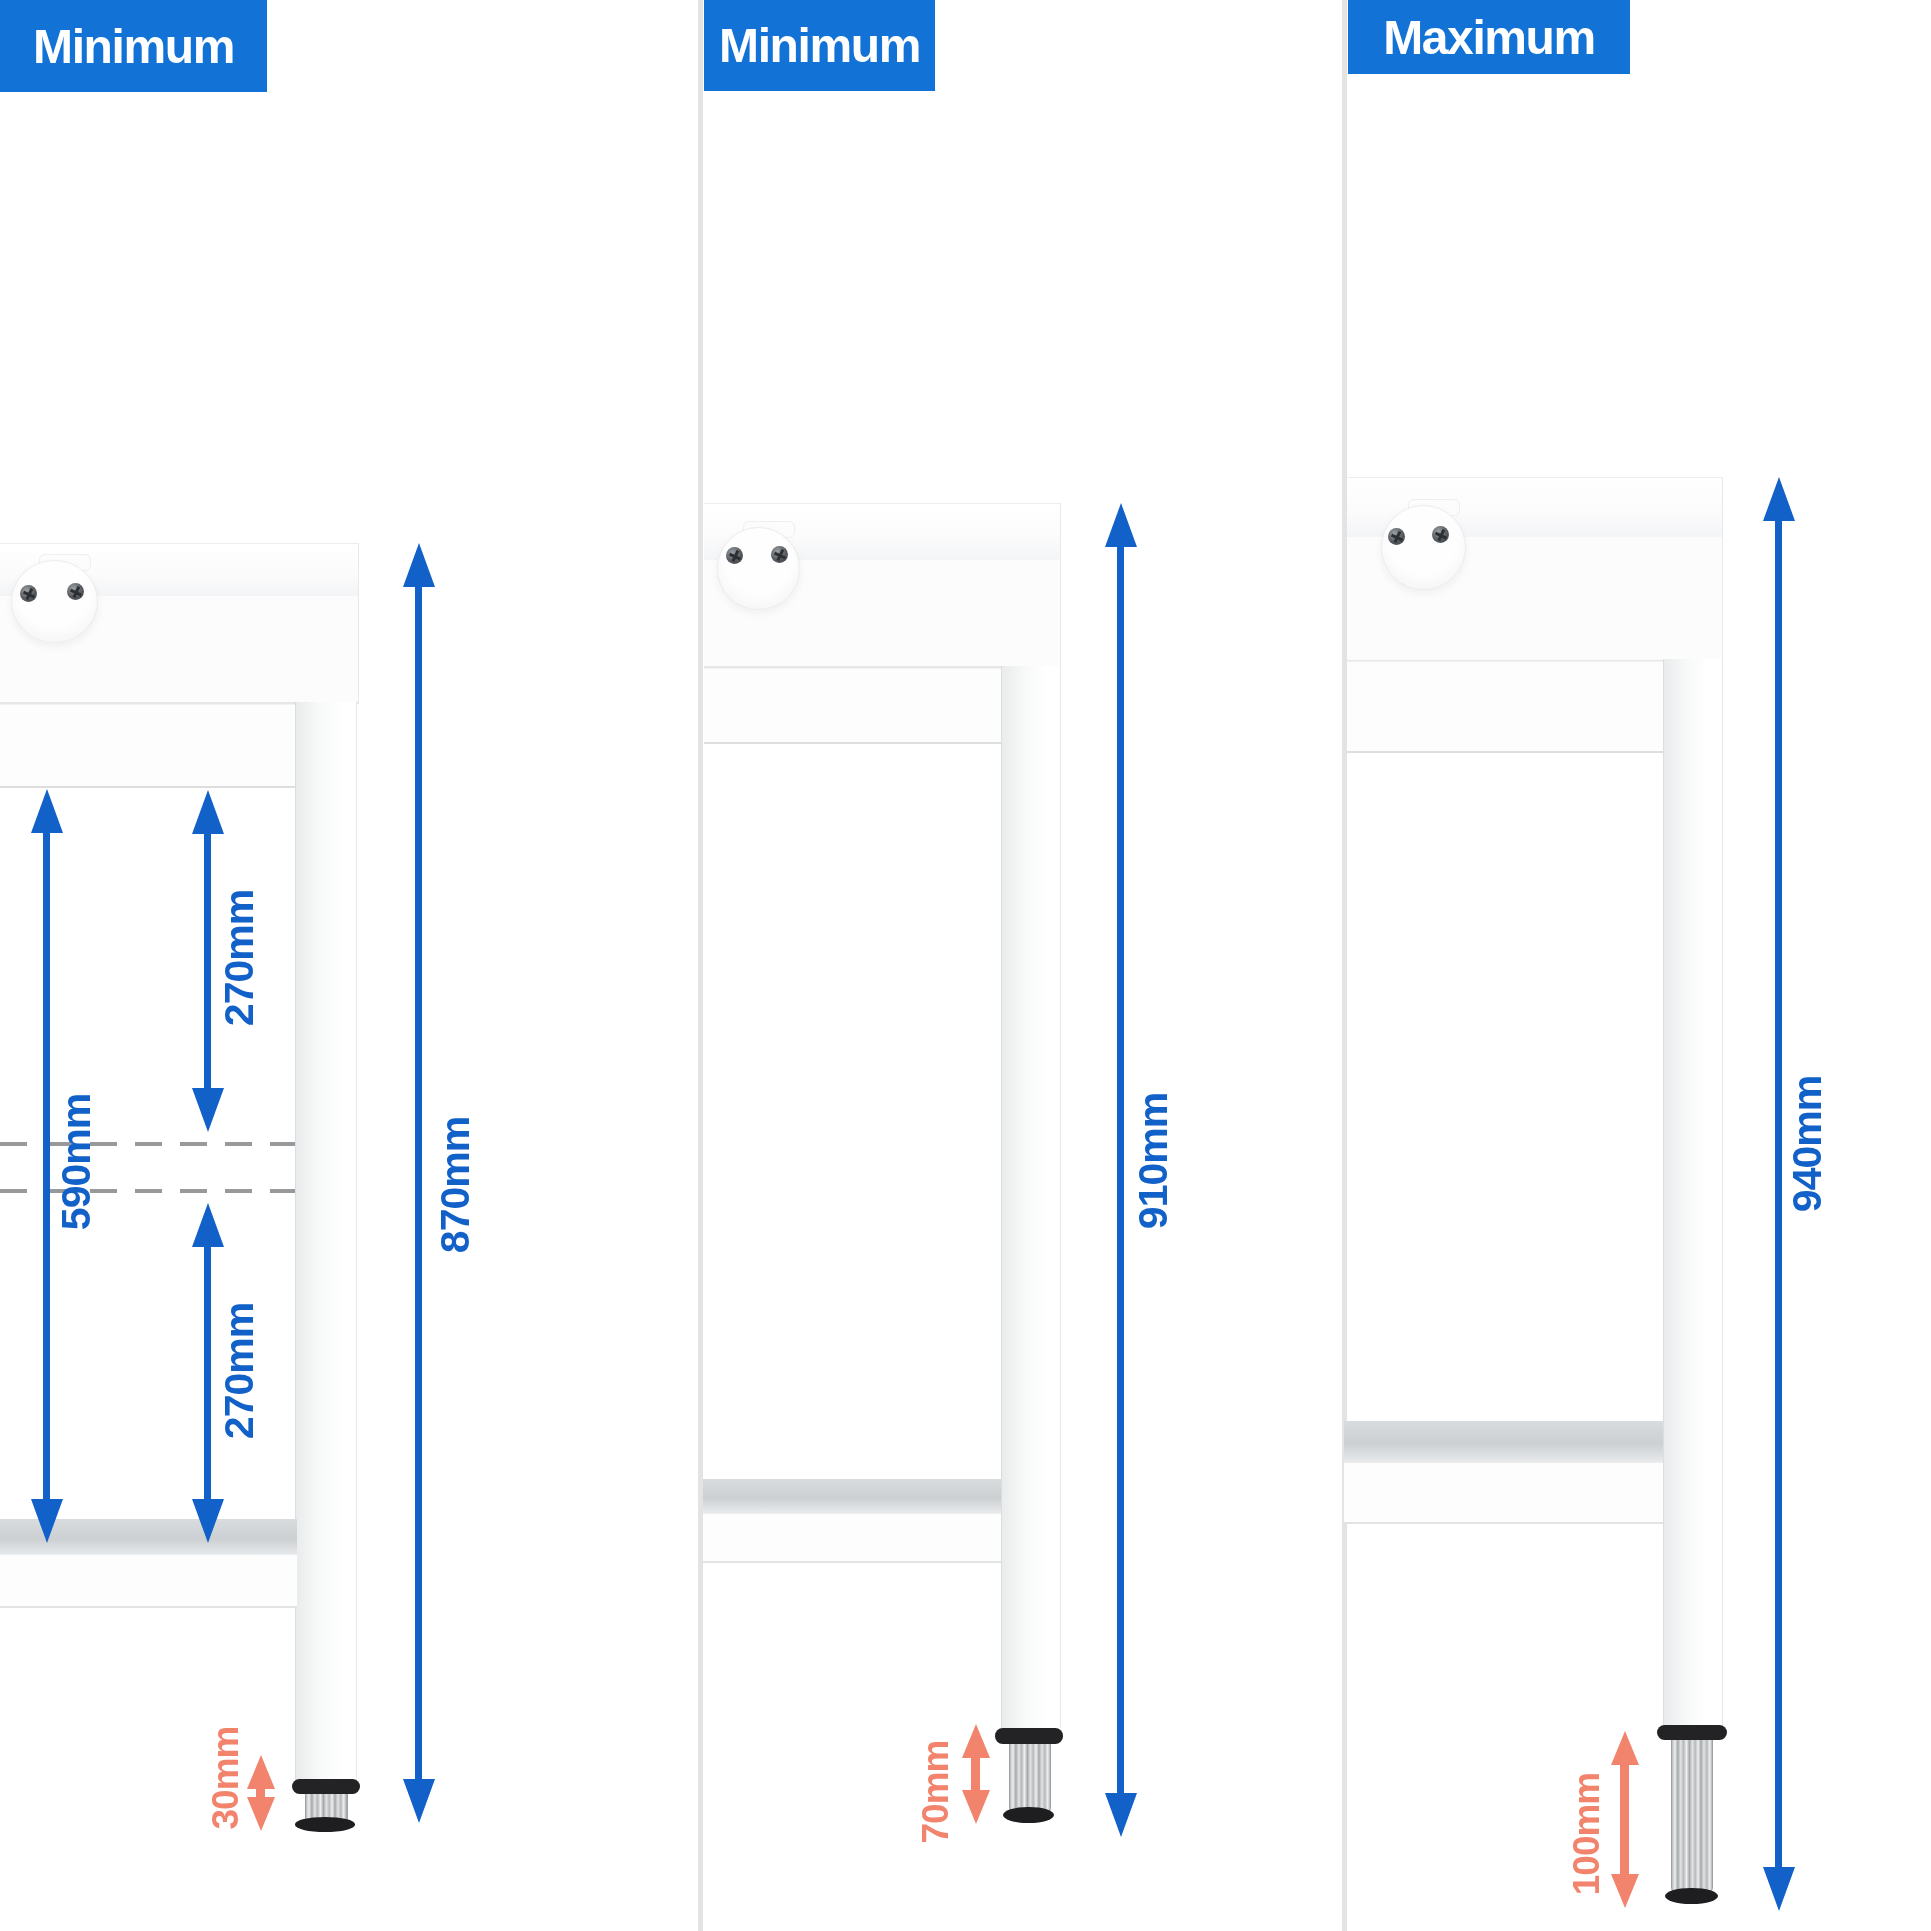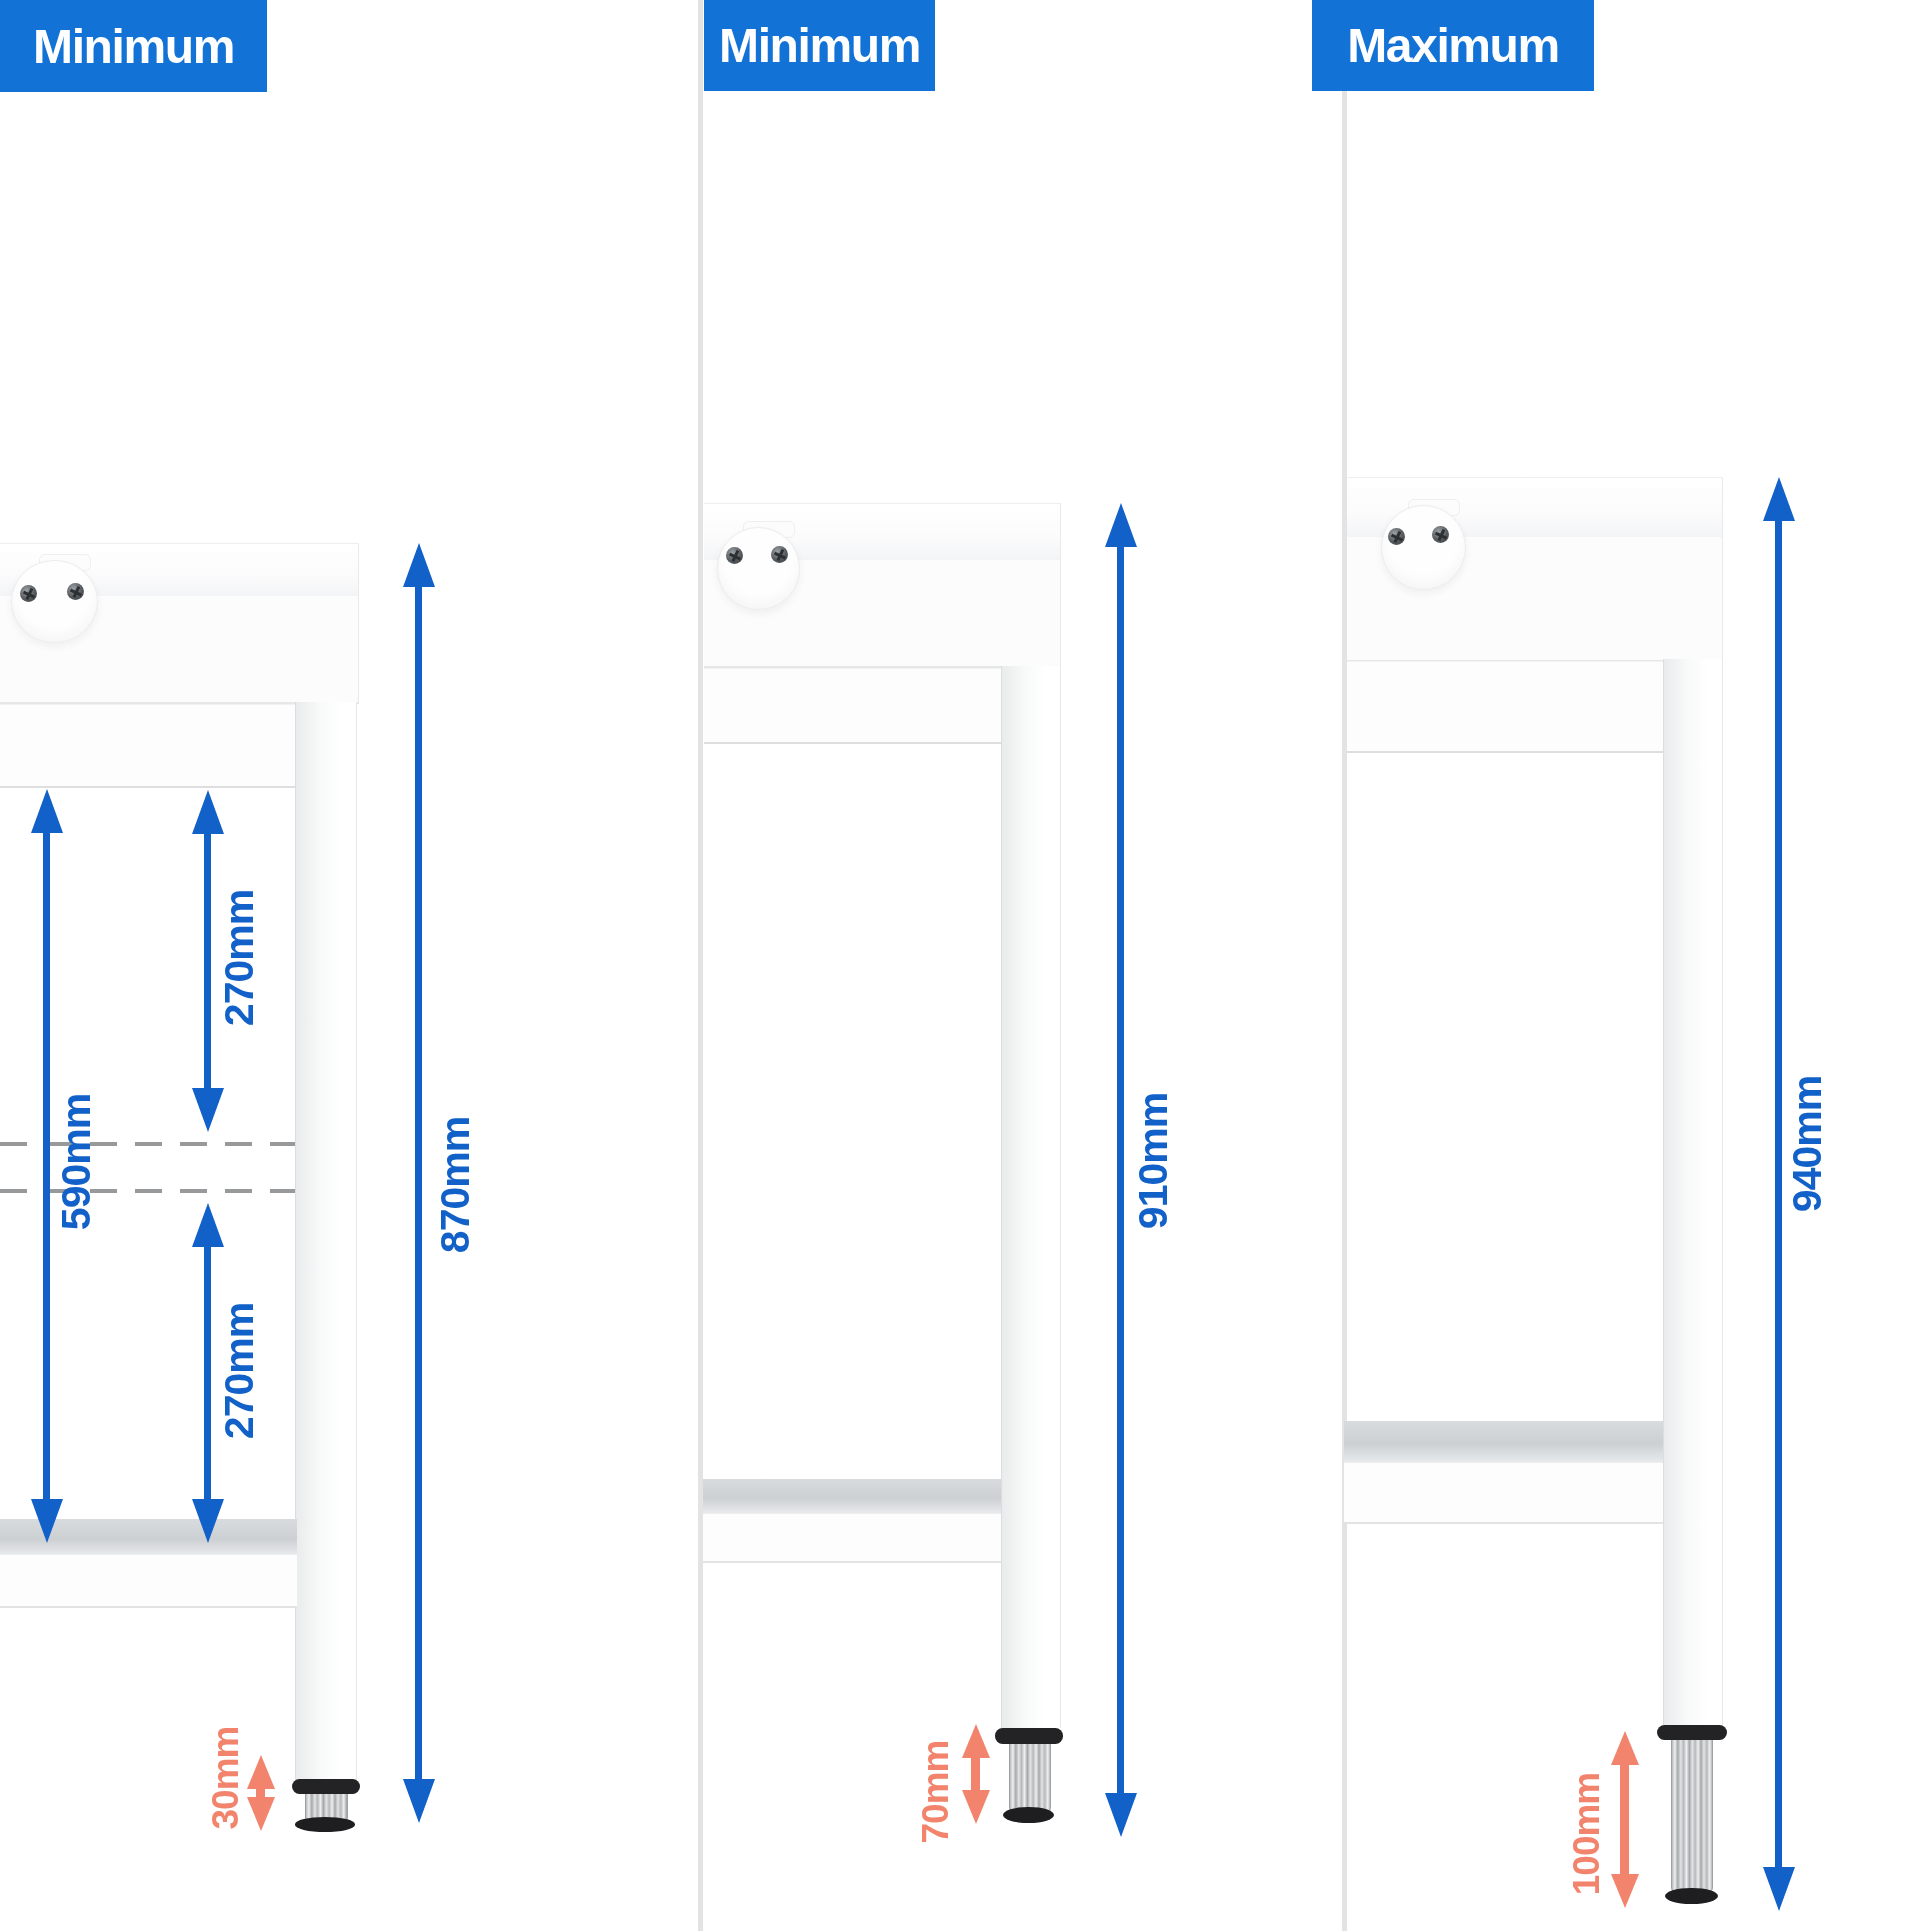--- a/index.html
+++ b/index.html
@@ -153,21 +153,21 @@
       <div class="head-up"></div>
         <div class="shaft"></div>
         <div class="head-down"></div>
     </div>
 
     <div class="dim-label" style="left:1153px;top:1161px">910mm</div>
     <div class="dim-label orange" style="left:936px;top:1792px">70mm</div>
   </section>
 
   <section>
-    <div class="header" style="left:1312px;width:282px;height:91px">Maximum</div>
+    <div class="header" style="left:1348px;width:282px;height:74px">Maximum</div>
 
     <div class="slab" style="left:1347px;top:477px;width:375px;height:60px"></div>
     <div class="apron" style="left:1347px;top:537px;width:375px;height:123px"></div>
     <div class="bracket-tab" style="left:1408px;top:499px;width:50px;height:15.4px"></div>
     <div class="bracket" style="left:1381px;top:505px;width:83px;height:83px"></div>
     <div class="screw" style="left:1388px;top:528px"></div>
     <div class="screw" style="left:1432px;top:526px"></div>
     <div class="rail" style="left:1347px;top:661px;width:316px;height:89px"></div>
     <div class="leg" style="left:1663px;top:659px;width:58px;height:1066px"></div>
     <div class="shelf-top" style="left:1344px;top:1421px;width:319px;height:41px"></div>

